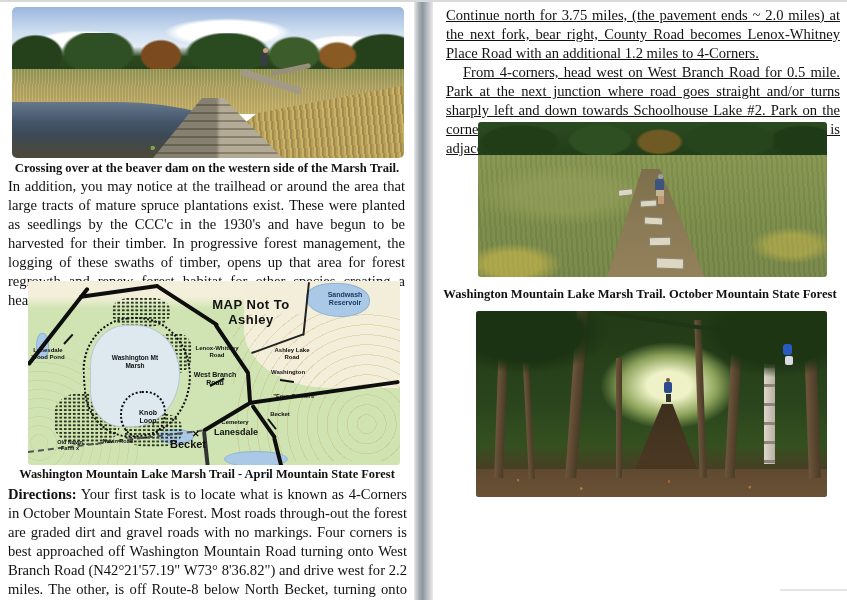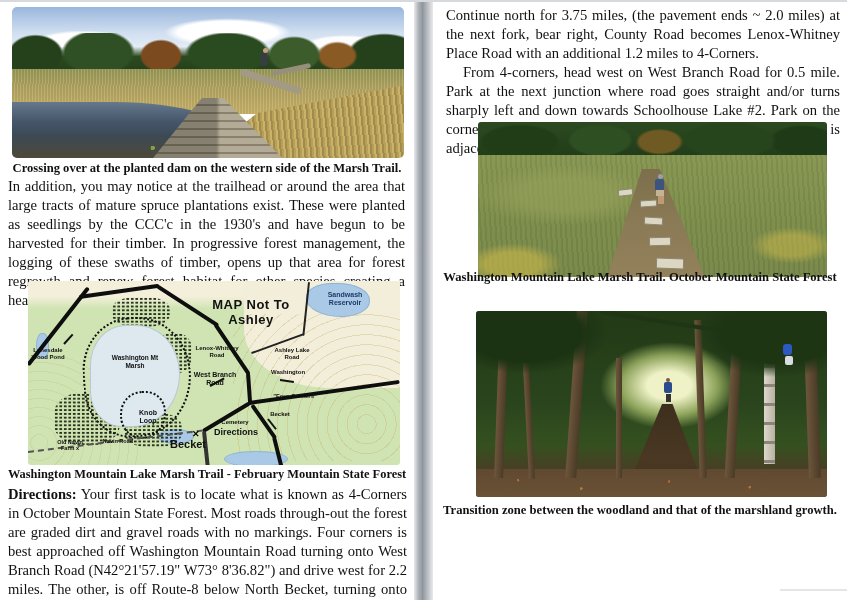--- a/index.html
+++ b/index.html
@@ -177,21 +177,21 @@
     <div class="p1-trees"></div>
     <div class="p1-marsh"></div>
     <div class="p1-pond"></div>
     <div class="p1-grassfront"></div>
     <div class="p1-path-upper2"></div>
     <div class="p1-path-upper"></div>
     <div class="p1-boardwalk"></div>
     <div class="p1-person"></div>
     <div class="p1-head"></div>
   </div>
-  <div class="caption" style="top:161px;">Crossing over at the planted dam on the western side of the Marsh Trail.</div>
+  <div class="caption" style="top:161px;">Crossing over at the beaver dam on the western side of the Marsh Trail.</div>
 
   <div class="body-text" style="left:8px;top:177px;width:397px;">
     <p>In addition, you may notice at the trailhead or around the area that large tracts of mature spruce plantations exist. These were planted as seedlings by the CCC'c in the 1930's and have begun to be harvested for their timber.  In progressive forest management, the logging of these swaths of timber, opens up that area for forest regrowth and renew forest habitat for other species creating a healthier forest.</p>
   </div>
 
   <div id="map">
     <div class="m-cream-top"></div>
     <div class="m-cream-right"></div>
     <div class="m-contours-r"></div>
     <div class="m-contours-l"></div>
@@ -240,59 +240,59 @@
     <div class="m-lbl" style="left:238px;top:66px;width:52px;font-size:6px;line-height:6.5px;">Ashley Lake
 Road</div>
     <div class="m-lbl" style="left:76px;top:73px;width:62px;font-size:6.5px;">Washington Mt
 Marsh</div>
     <div class="m-lbl" style="left:158px;top:90px;width:58px;">West Branch
 Road</div>
     <div class="m-lbl" style="left:232px;top:88px;width:56px;font-size:6px;">Washington</div>
     <div class="m-lbl" style="left:236px;top:112px;width:62px;font-size:6px;">"Four Corners"</div>
     <div class="m-lbl" style="left:234px;top:130px;width:36px;font-size:6px;">Becket</div>
     <div class="m-lbl" style="left:186px;top:138px;width:42px;font-size:6px;">Cemetery</div>
-    <div class="m-lbl" style="left:182px;top:148px;width:52px;font-size:9px;">Directions</div>
+    <div class="m-lbl" style="left:182px;top:148px;width:52px;font-size:9px;">Lanesdale</div>
     <div class="m-lbl" style="left:136px;top:160px;width:48px;font-size:11px;">Becket</div>
     <div class="m-x" style="left:164px;top:148px;">✕</div>
     <div class="m-lbl" style="left:104px;top:128px;width:32px;">Knob
 Loop</div>
     <div class="m-lbl" style="left:24px;top:158px;width:36px;font-size:5.5px;line-height:6px;">Old Navin
 Farm  x</div>
     <div class="m-lbl" style="left:70px;top:157px;width:40px;font-size:5.5px;">Navin Road</div>
   </div>
 
-  <div class="caption" style="top:467px;font-size:12.4px;">Washington Mountain Lake Marsh Trail - February Mountain State Forest</div>
+  <div class="caption" style="top:467px;font-size:12.4px;">Washington Mountain Lake Marsh Trail - April Mountain State Forest</div>
 
   <div class="body-text" style="left:8px;top:485px;width:399px;">
     <p><b>Directions:</b><span>  Your first task is to locate what is known as 4-Corners in October Mountain State Forest.  Most roads through-out the forest are graded dirt and gravel roads with no markings. Four corners is best approached off Washington Mountain Road turning onto West Branch Road (N42°21'57.19" W73° 8'36.82") and drive west for 2.2 miles.  The other, is off Route-8 below North Becket, turning onto County Road (N42°18'52.76" W73° 5'40.02".) Follow County Road west for 0.9 mile, bear right at the fork staying on County Road.</span></p>
   </div>
 </div>
 
 <div class="page" id="page-right">
 
-  <div class="body-text" style="left:13px;top:6px;width:394px;">
+  <div class="body-text" style="left:13px;top:6px;width:394px;text-decoration:underline;">
     <p>Continue north for 3.75 miles, (the pavement ends ~ 2.0 miles) at the next fork, bear right, County Road becomes Lenox-Whitney Place Road with an additional 1.2 miles to 4-Corners.</p>
     <p style="text-indent:17px;">From 4-corners, head west on West Branch Road for 0.5 mile.  Park at the next junction where road goes straight and/or turns sharply left and down towards Schoolhouse Lake #2.  Park on the corner, the trailhead, along with an entry into an old cemetery is adjacent back across the road and 50-feet towards 4-corners.</p>
   </div>
 
   <div class="photo" style="left:45px;top:122px;width:349px;height:155px;border-radius:3px;">
     <div class="p2-meadow"></div>
     <div class="p2-trees"></div>
     <div class="p2-path"></div>
     <div class="plank p2-plank5"></div>
     <div class="plank p2-plank1"></div>
     <div class="plank p2-plank2"></div>
     <div class="plank p2-plank3"></div>
     <div class="plank p2-plank4"></div>
     <div class="p2-person-head"></div>
     <div class="p2-person-torso"></div>
     <div class="p2-person-shorts"></div>
     <div class="p2-person-legs"></div>
   </div>
-  <div class="caption" style="top:270px;">Washington Mountain Lake Marsh Trail.  October Mountain State Forest</div>
+  <div class="caption" style="top:287px;">Washington Mountain Lake Marsh Trail.  October Mountain State Forest</div>
 
   <div class="photo" style="left:43px;top:311px;width:351px;height:186px;border-radius:3px;">
     <div class="p3-base"></div>
     <div class="p3-clearing"></div>
     <div class="p3-trail"></div>
     <div class="p3-ground"></div>
     <div class="trunk p3-t1"></div>
     <div class="trunk p3-t2"></div>
     <div class="trunk p3-t3"></div>
     <div class="trunk p3-t4"></div>
@@ -302,14 +302,13 @@
     <div class="p3-birch"></div>
     <div class="p3-branch"></div>
     <div class="p3-canopy1"></div>
     <div class="p3-canopy2"></div>
     <div class="p3-person-head"></div>
     <div class="p3-person-torso"></div>
     <div class="p3-person-legs"></div>
     <div class="p3-climber"></div>
     <div class="p3-climber2"></div>
   </div>
-  <div class="caption" style="top:503px;">Transition zone between the woodland and that of the marshland growth.</div>
 </div>
 
 </body></html>

